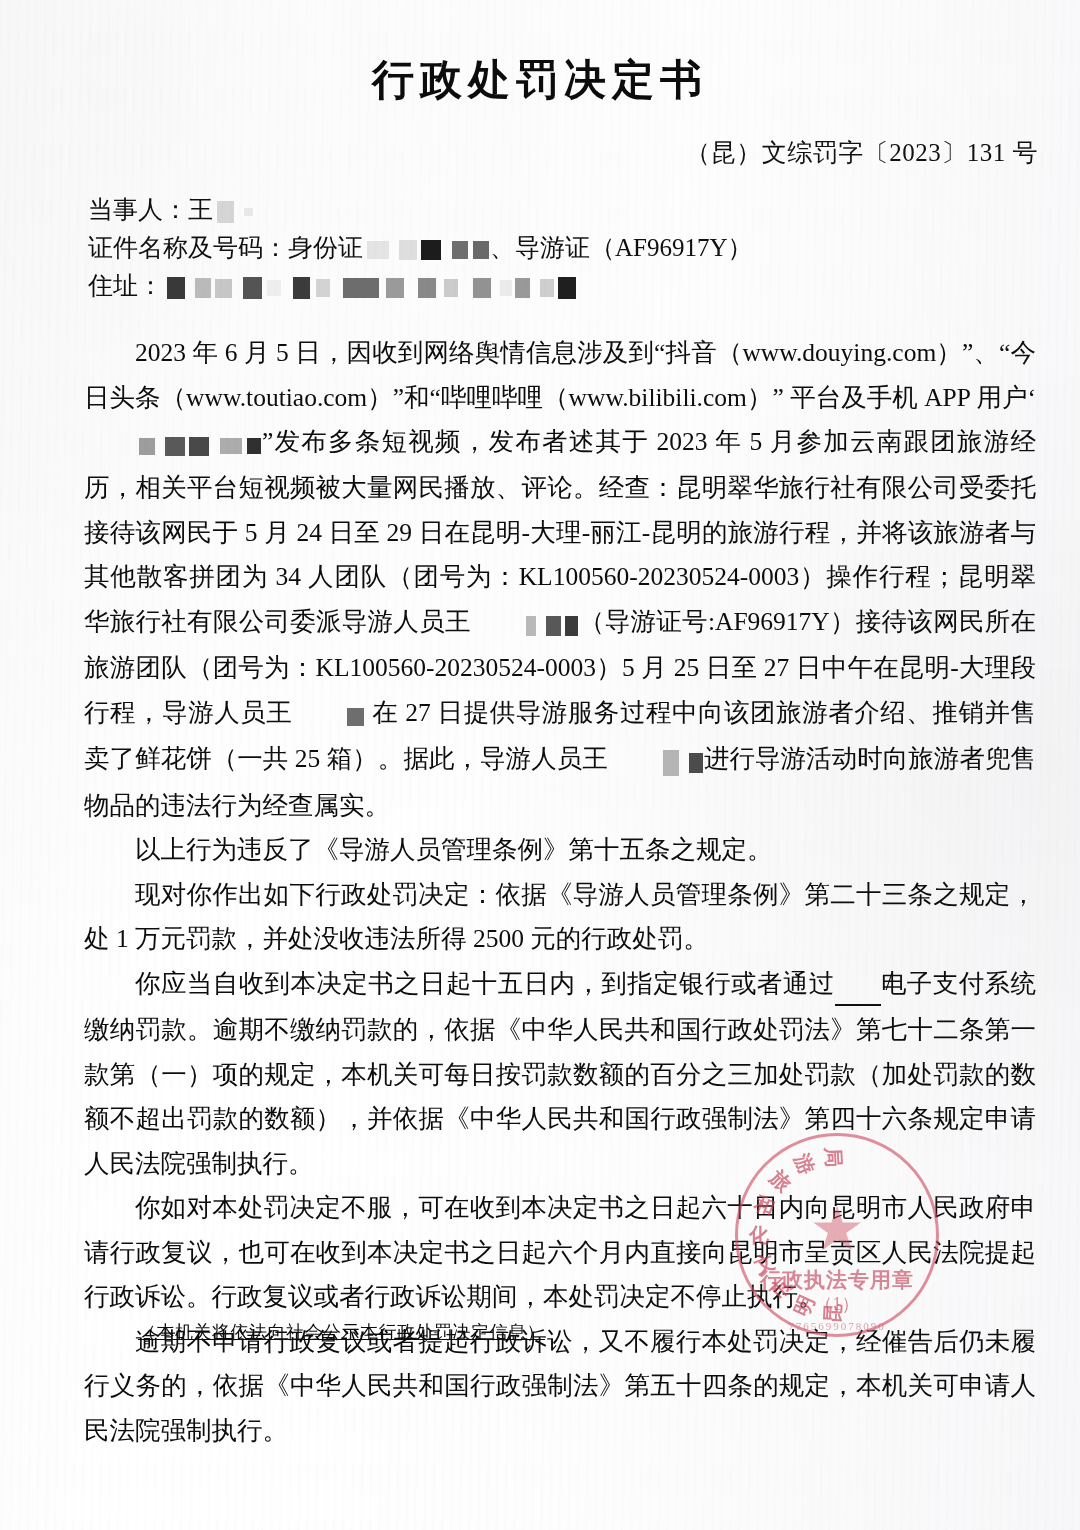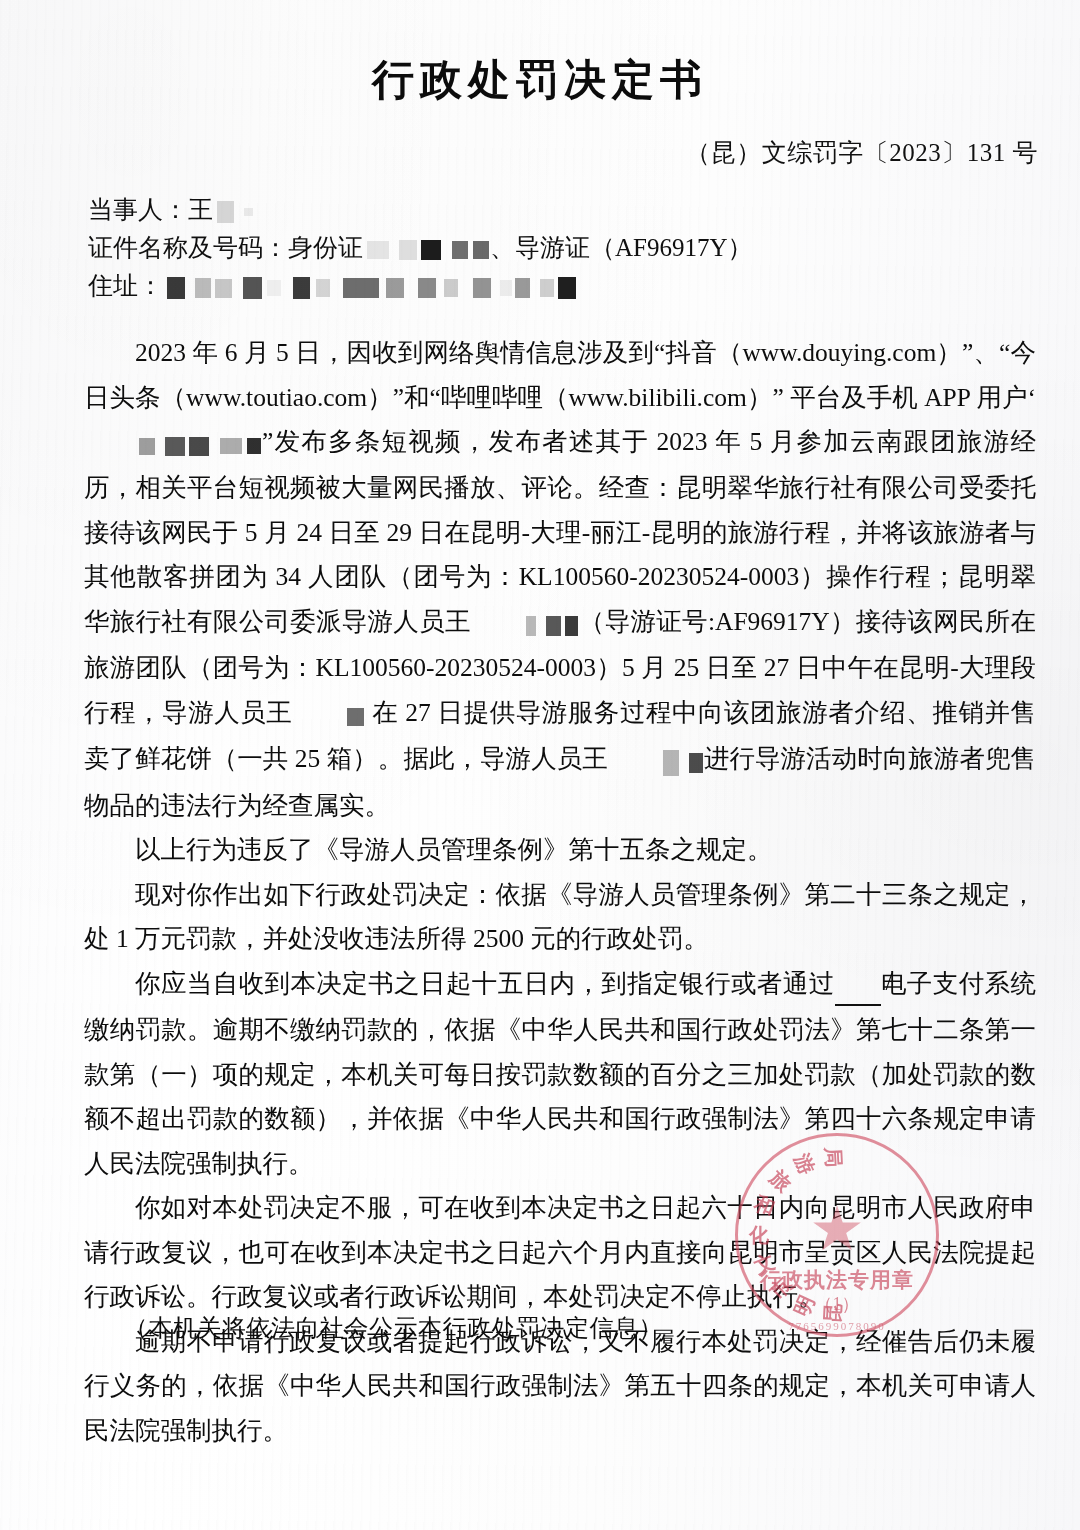--- a/index.html
+++ b/index.html
@@ -184,26 +184,27 @@
     bottom: 2px;
     left: 0;
     width: 100%;
     text-align: center;
     font-size: 11px;
     color: rgba(198, 66, 88, 0.6);
     letter-spacing: 2px;
   }
   .footnote {
     position: absolute;
-    left: 124px;
+    left: 138px;
     bottom: 186px;
-    font-size: 24px;
+    font-size: 18px;
     color: #0d0d0d;
     letter-spacing: 0.5px;
     white-space: nowrap;
+    text-decoration: underline;
   }
 </style>
 </head>
 <body>
 
 <div class="page">
   <div class="paper-texture"></div>
 
   <div class="doc-title">行政处罚决定书</div>
 

